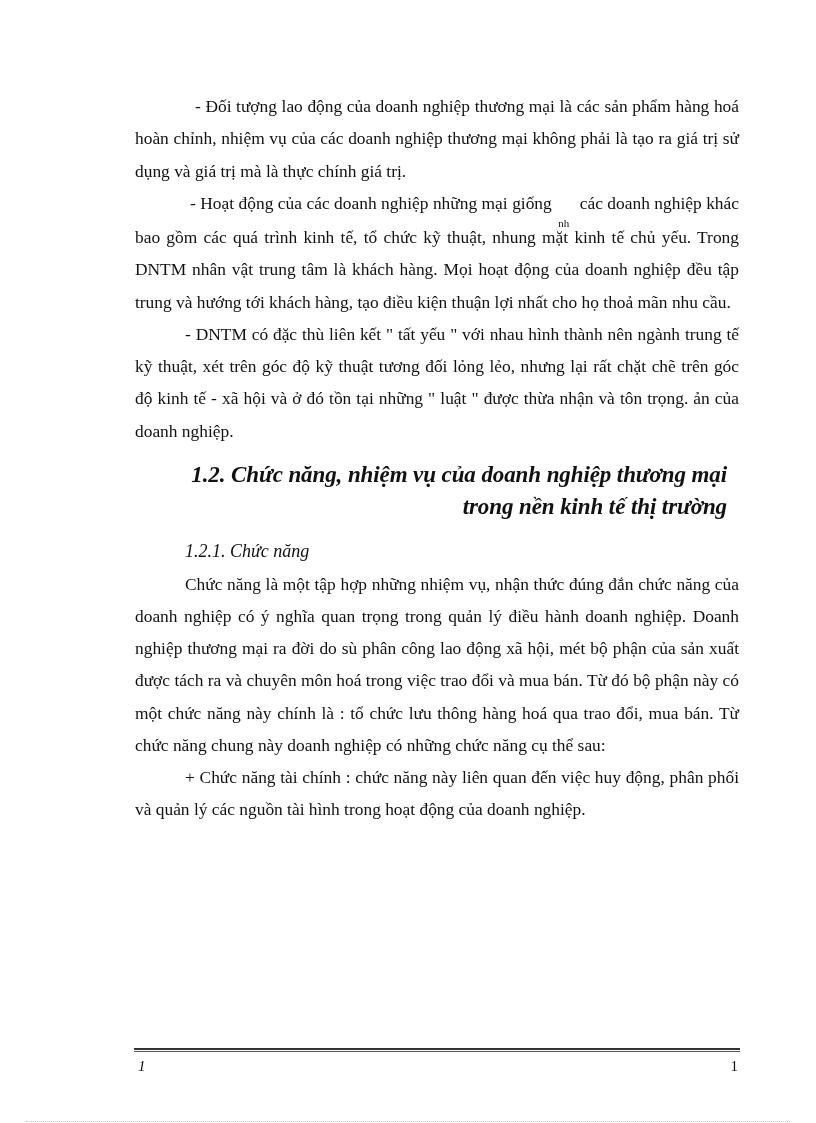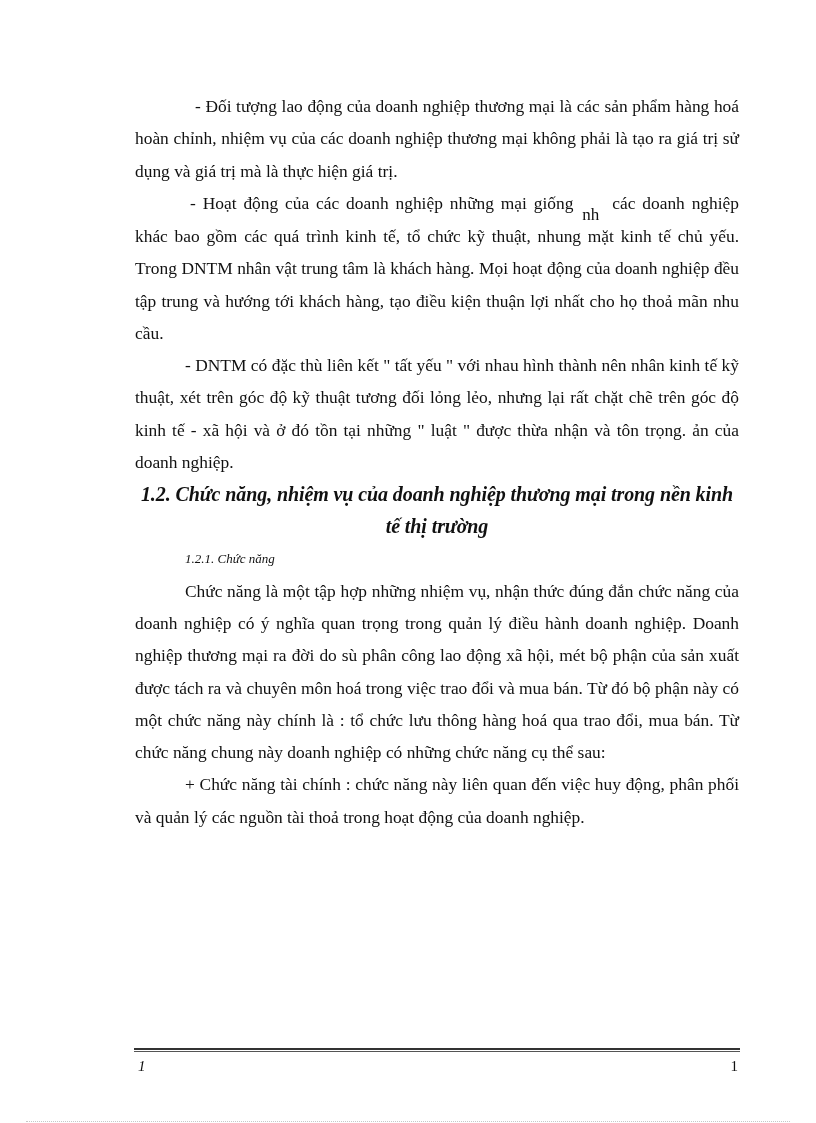--- a/index.html
+++ b/index.html
@@ -24,40 +24,40 @@
     line-height: 32.25px;
   }
   .para {
     margin: 0;
     text-align: justify;
     text-indent: 50px;
   }
   .para.indent-lg { text-indent: 60px; }
   .para.indent-md { text-indent: 55px; }
   .sub-nh {
-    font-size: 17px;
+    font-size: 11px;
     position: relative;
-    top: 11px;
+    top: 18px;
     padding: 0 6px 0 2px;
     margin-top: 26px;
   }
   .heading-main {
-    margin: 0;
+    margin: 12px;
     font-weight: bold;
     font-style: italic;
-    font-size: 20px;
-    text-align: center;
+    font-size: 23px;
+    text-align: right;
     letter-spacing: -0.1px;
   }
   .heading-sub {
     margin: 0;
     font-style: italic;
     font-weight: normal;
     padding-left: 50px;
-    font-size: 13px;
+    font-size: 18px;
   }
   .footer {
     position: absolute;
     left: 134px;
     top: 1048px;
     width: 606px;
   }
   .footer-rule {
     height: 0;
     border-top: 2px solid #333333;
@@ -78,39 +78,39 @@
     top: 1121px;
     width: 764px;
     border-top: 1px dotted #c8c8c8;
   }
 </style>
 </head>
 <body>
 
 <div class="page-body">
 
-  <p class="para indent-lg">- Đối tượng lao động của doanh nghiệp thương mại là các sản phẩm hàng hoá hoàn chỉnh, nhiệm vụ của các doanh nghiệp thương mại không phải là tạo ra giá trị sử dụng và giá trị mà là thực hiện giá trị.</p>
+  <p class="para indent-lg">- Đối tượng lao động của doanh nghiệp thương mại là các sản phẩm hàng hoá hoàn chỉnh, nhiệm vụ của các doanh nghiệp thương mại không phải là tạo ra giá trị sử dụng và giá trị mà là thực chính giá trị.</p>
 
   <p class="para indent-md">
     <span>- Hoạt động của các doanh nghiệp những mại giống</span>
     <span class="sub-nh">nh</span>
     <span>các doanh nghiệp khác bao gồm các quá trình kinh tế, tổ chức kỹ thuật, nhung mặt kinh tế chủ yếu. Trong DNTM nhân vật trung tâm là khách hàng. Mọi hoạt động của doanh nghiệp đều tập trung và hướng tới khách hàng, tạo điều kiện thuận lợi nhất cho họ thoả mãn nhu cầu.</span>
   </p>
 
 
-  <p class="para">- DNTM có đặc thù liên kết " tất yếu " với nhau hình thành nên nhân kinh tế kỹ thuật, xét trên góc độ kỹ thuật tương đối lỏng lẻo, nhưng lại rất chặt chẽ trên góc độ kinh tế - xã hội và ở đó tồn tại những " luật " được thừa nhận và tôn trọng. ản của doanh nghiệp.</p>
+  <p class="para">- DNTM có đặc thù liên kết " tất yếu " với nhau hình thành nên ngành trung tế kỹ thuật, xét trên góc độ kỹ thuật tương đối lỏng lẻo, nhưng lại rất chặt chẽ trên góc độ kinh tế - xã hội và ở đó tồn tại những " luật " được thừa nhận và tôn trọng. ản của doanh nghiệp.</p>
 
   <h2 class="heading-main">1.2. Chức năng, nhiệm vụ của doanh nghiệp thương mại trong nền kinh tế thị trường</h2>
 
   <h3 class="heading-sub">1.2.1. Chức năng</h3>
 
   <p class="para">Chức năng là một tập hợp những nhiệm vụ, nhận thức đúng đắn chức năng của doanh nghiệp có ý nghĩa quan trọng trong quản lý điều hành doanh nghiệp. Doanh nghiệp thương mại ra đời do sù phân công lao động xã hội, mét bộ phận của sản xuất được tách ra và chuyên môn hoá trong việc trao đổi và mua bán. Từ đó bộ phận này có một chức năng này chính là : tổ chức lưu thông hàng hoá qua trao đổi, mua bán. Từ chức năng chung này doanh nghiệp có những chức năng cụ thể sau:</p>
 
 
-  <p class="para">+ Chức năng tài chính : chức năng này liên quan đến việc huy động, phân phối và quản lý các nguồn tài thoả trong hoạt động của doanh nghiệp.</p>
+  <p class="para">+ Chức năng tài chính : chức năng này liên quan đến việc huy động, phân phối và quản lý các nguồn tài hình trong hoạt động của doanh nghiệp.</p>
 </div>
 
 <div class="footer">
   <div class="footer-rule"></div>
   <div class="footer-row">
     <span class="footer-left">1</span>
     <span class="footer-right">1</span>
   </div>
 </div>
 

